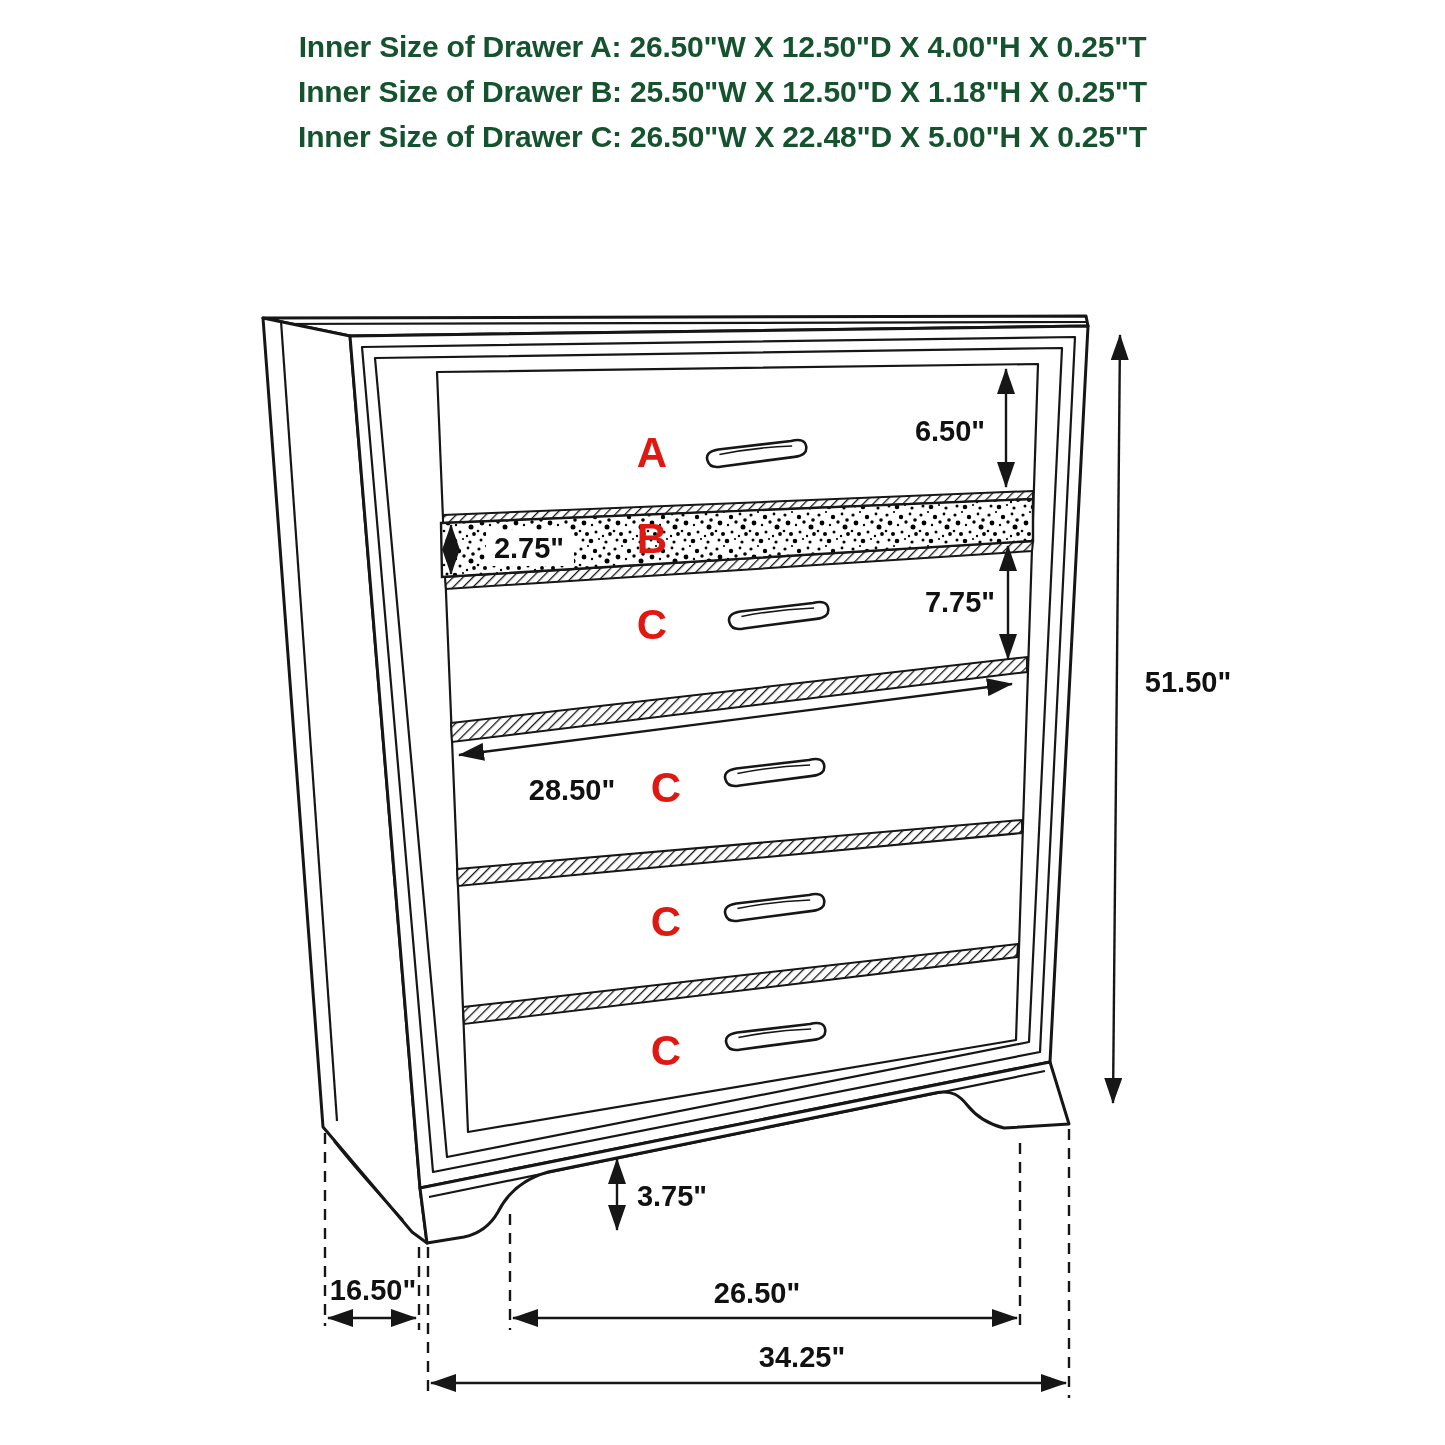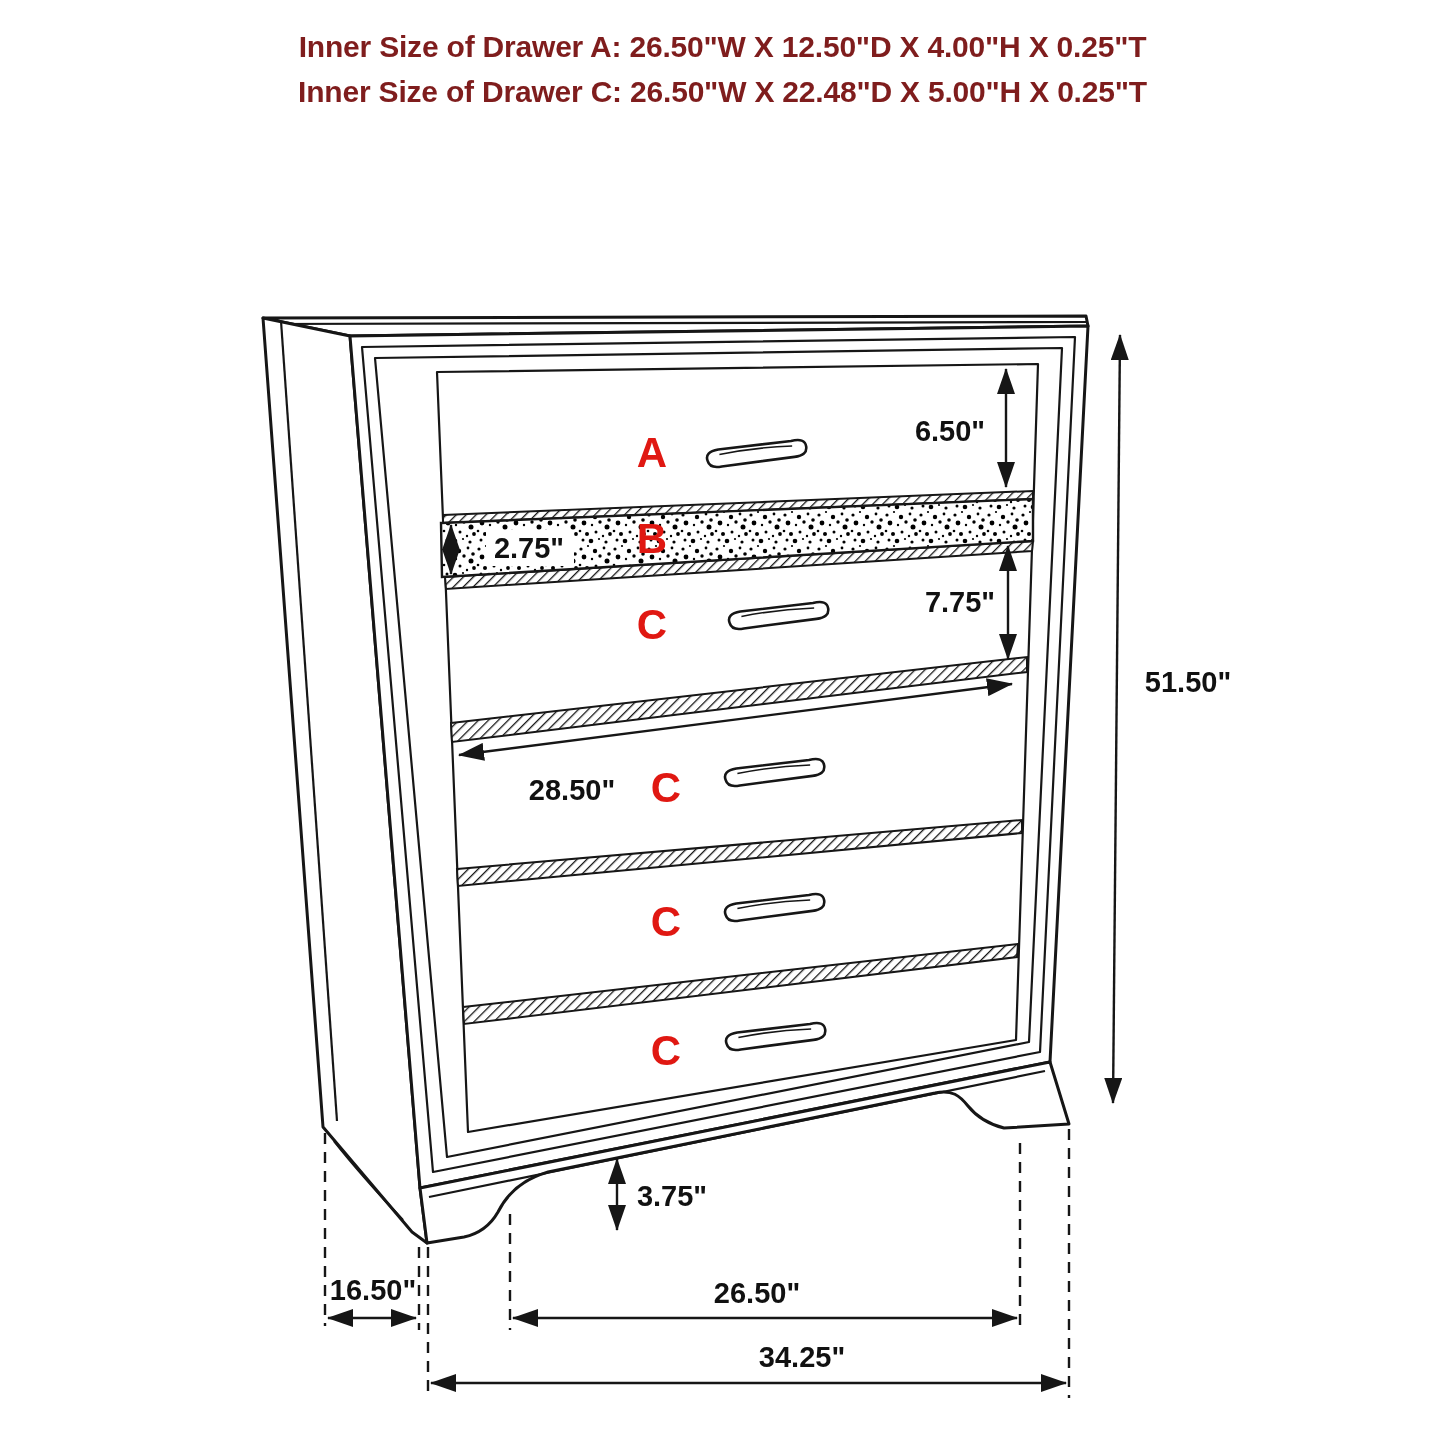--- a/index.html
+++ b/index.html
@@ -1,19 +1,19 @@
 <!DOCTYPE html>
 <html style="--label-red: #e01812;"><head>
 <meta charset="utf-8">
 <style>
   html,body{margin:0;padding:0;background:#ffffff;}
   .stage{position:relative;width:1445px;height:1445px;background:#fff;overflow:hidden;
          font-family:"Liberation Sans",sans-serif;}
   .hdr{position:absolute;left:0;right:0;top:24px;text-align:center;
-       font-weight:bold;font-size:30px;line-height:45px;color:#7f1d1d;letter-spacing:-0.2px;}
+       font-weight:bold;font-size:30px;line-height:45px;color:#14532d;letter-spacing:-0.2px;}
   .hdr span{display:block;}
   svg{position:absolute;left:0;top:0;}
   .ln2{fill:none;stroke:#161616;stroke-width:2.2;stroke-linejoin:round;}
   .face{fill:#ffffff;stroke:#161616;stroke-width:3;stroke-linejoin:round;}
   .face2{fill:#ffffff;stroke:#161616;stroke-width:2.2;stroke-linejoin:round;}
   .railq{fill:url(#hatch);stroke:#161616;stroke-width:2;}
   .sparkleq{fill:url(#sparkle);stroke:#161616;stroke-width:2.4;}
   .dim{fill:none;stroke:#161616;stroke-width:2.4;
        marker-start:url(#ah);marker-end:url(#ah);}
   .guide{fill:none;stroke:#161616;stroke-width:2.4;stroke-dasharray:11 8;}
@@ -23,20 +23,21 @@
                  fill:var(--label-red,#e01812);text-anchor:middle;}
   .handle-shape{fill:#ffffff;stroke:#161616;stroke-width:2.6;stroke-linejoin:round;}
 </style>
 </head>
 <body>
 
 <div class="stage">
 
   <div class="hdr">
     <span>Inner Size of Drawer A: 26.50"W X 12.50"D X 4.00"H X 0.25"T</span>
+    <span>Inner Size of Drawer B: 25.50"W X 12.50"D X 1.18"H X 0.25"T</span>
     <span>Inner Size of Drawer C: 26.50"W X 22.48"D X 5.00"H X 0.25"T</span>
   </div>
 
   <svg width="1445" height="1445" viewBox="0 0 1445 1445">
     <defs>
       <marker id="ah" viewBox="0 0 26 18" refX="25" refY="9" markerWidth="26" markerHeight="18" markerUnits="userSpaceOnUse" orient="auto-start-reverse">
         <path d="M0,0 L26,9 L0,18 Z" fill="#161616"></path>
       </marker>
       <pattern id="hatch" width="7" height="7" patternUnits="userSpaceOnUse" patternTransform="rotate(45)">
         <rect width="7" height="7" fill="#ffffff"></rect>

